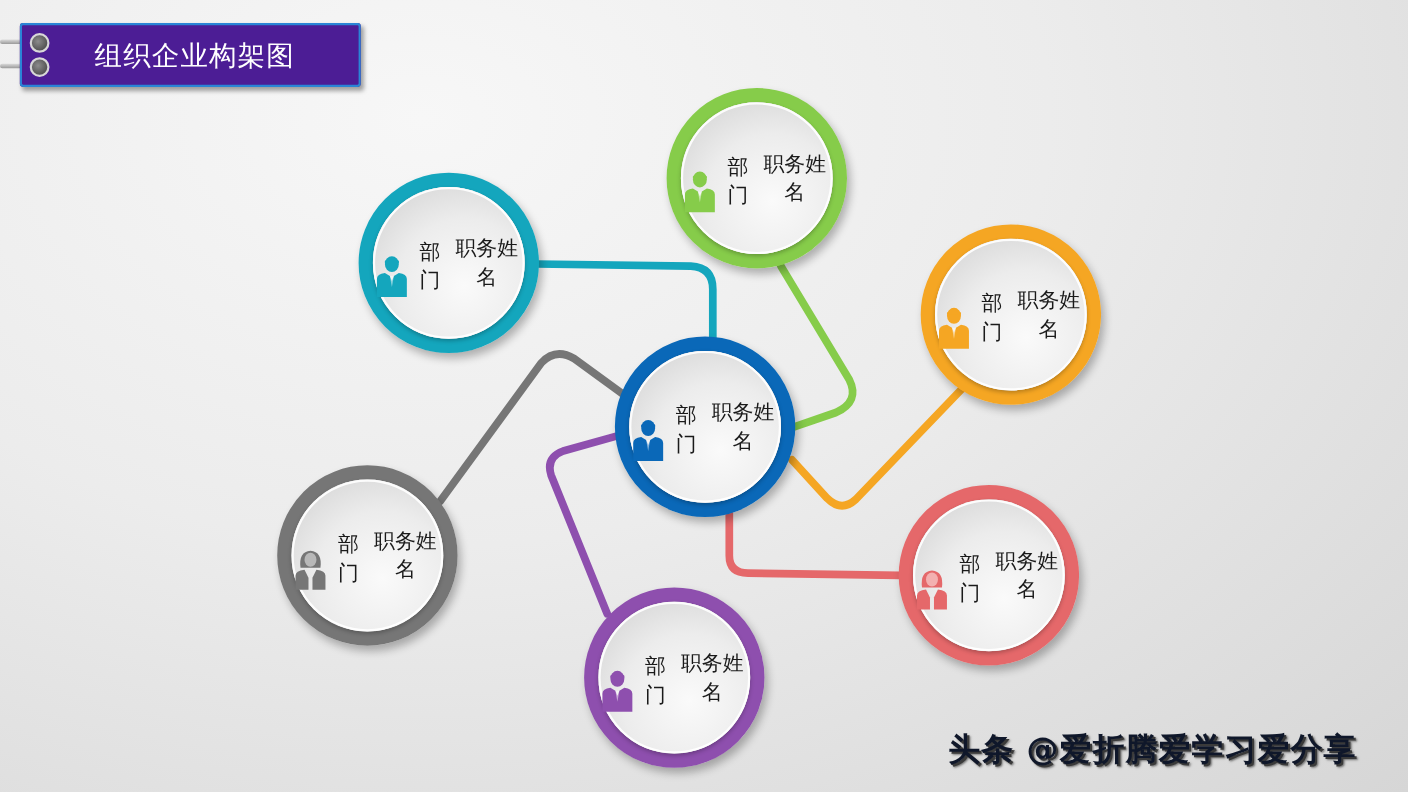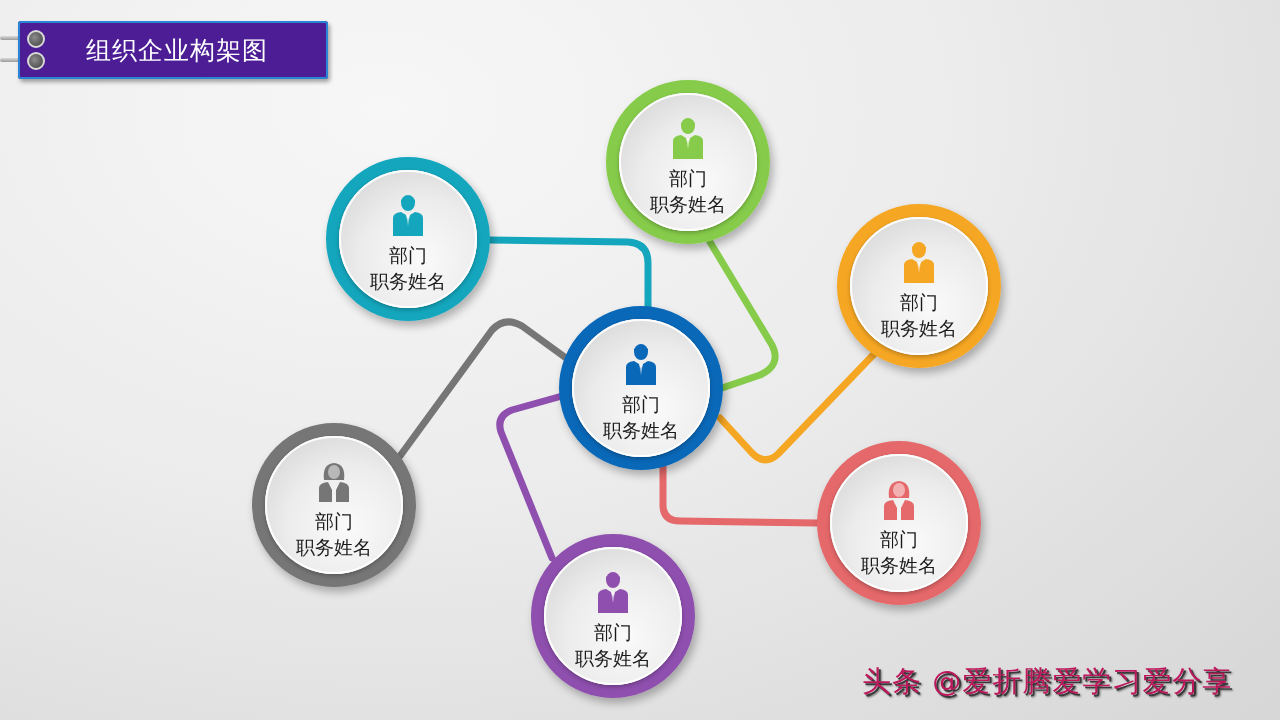--- a/index.html
+++ b/index.html
@@ -25,30 +25,30 @@
     .wire { position: absolute; height: 4px; background: linear-gradient(#d9d9d9, #9a9a9a); border-radius: 2px; }
     svg.connectors { position: absolute; left: 0; top: 0; }
     .node {
       position: absolute; border-radius: 50%; box-sizing: border-box;
       box-shadow: 3px 5px 8px rgba(0,0,0,0.28);
     }
     .node .inner {
       position: absolute; border-radius: 50%;
       background: radial-gradient(circle at 60% 65%, #fafafa 0%, #ececec 50%, #cfcfcf 100%);
       box-shadow: inset 0 0 0 2px rgba(255,255,255,0.9), 0 2px 4px rgba(0,0,0,0.25);
-      display: flex; flex-direction: column; align-items: center; justify-content: flex-start;
+      display: flex; flex-direction: row; align-items: center; justify-content: space-between;
     }
     .node .icon { width: 38px; height: 42px; margin-top: 24px; }
     .node .dept, .node .name {
       color: #1a1a1a; font-size: 19px; line-height: 26px; text-align: center;
     }
     .node .dept { margin-top: 6px; }
     .watermark {
-      position: absolute; left: 862px; top: 662px; font-size: 29px; font-weight: normal;
-      color: #be185d; letter-spacing: 1px;
+      position: absolute; left: 862px; top: 662px; font-size: 29px; font-weight: bold;
+      color: #0f172a; letter-spacing: 1px;
       text-shadow: 2px 2px 0 #3a3a3a, 3px 3px 2px rgba(0,0,0,0.5);
     }
   </style>
 </head>
 <body>
 
 <div class="wire" style="left:0;top:36px;width:34px;"></div>
 <div class="wire" style="left:0;top:58px;width:34px;"></div>
 <div class="title-tab">
   <span class="title-text">组织企业构架图</span>

